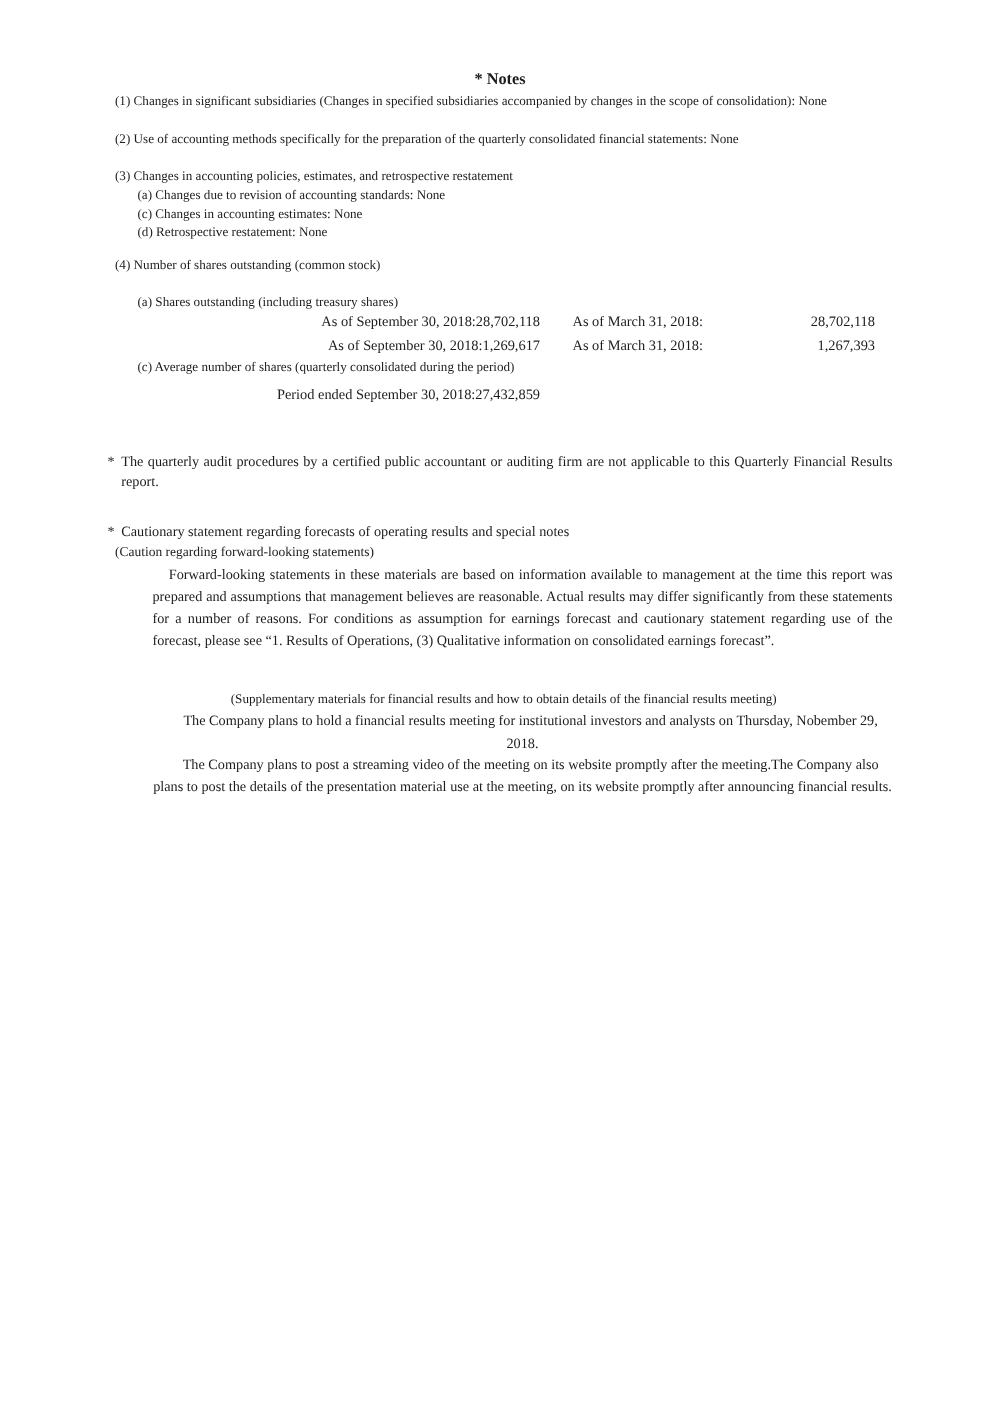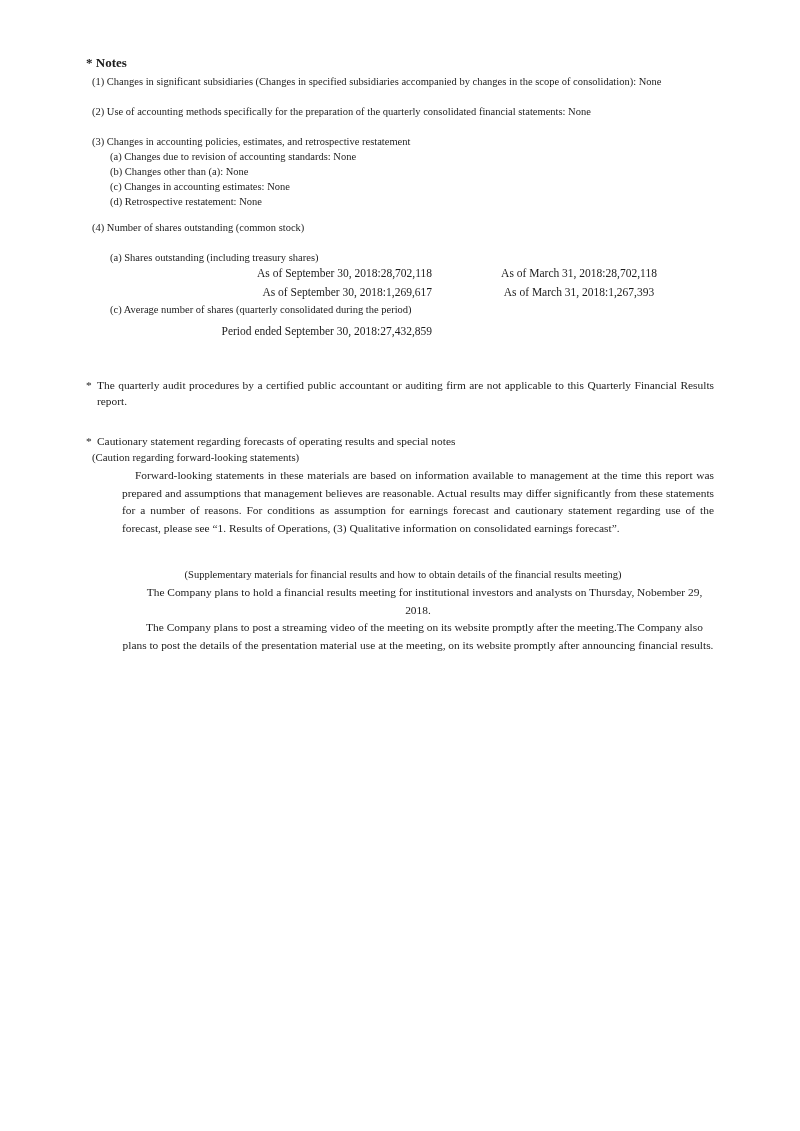--- a/index.html
+++ b/index.html
@@ -6,38 +6,38 @@
   .page{
     position:relative;
     width:800px;height:1131px;
     background:#ffffff;
     color:#1c1c1c;
     font-family:"Liberation Serif","DejaVu Serif",serif;
     box-sizing:border-box;
     padding:55px 86px 0 86px;
     overflow:hidden;
   }
-  .notes-heading{font-size:13px;font-weight:700;line-height:15px;}
+  .notes-heading{font-size:13px;font-weight:700;line-height:15px;text-align:center;}
   .sm{font-size:10.5px;line-height:15px;}
   .indent1{margin-left:6px;}
   .indent2{margin-left:24px;}
   .nowrap{white-space:nowrap;}
   .mt4{margin-top:4px;}
   .mt15{margin-top:15px;}
   .mt11{margin-top:11px;}
   .mt1{margin-top:15px;}
   .mt2{margin-top:2px;}
   .mt3{margin-top:3px;}
   .mt6{margin-top:6px;}
 
   .shares-row{display:flex;font-size:11.5px;line-height:16px;}
   .shares-row .sp{flex:none;width:109px;}
   .shares-row .cell-b{flex:none;width:237px;display:flex;justify-content:flex-end;white-space:nowrap;}
   .shares-row .gap{flex:none;width:26px;}
-  .shares-row .cell-d{flex:none;width:242px;display:flex;justify-content:center;white-space:nowrap;}
+  .shares-row .cell-d{flex:none;width:242px;display:flex;justify-content:space-between;white-space:nowrap;}
 
   .star-para{display:flex;font-size:11.4px;line-height:16px;}
   .star-para .marker{flex:none;width:11px;}
   .star-para .body{flex:1;text-align:justify;}
   .audit{margin-top:38px;}
 
   .cautionary{margin-top:24px;}
   .title-row{display:flex;font-size:11.4px;line-height:16px;}
   .title-row .marker{flex:none;width:11px;}
   .subtitle{font-size:10.8px;line-height:16px;margin-left:6px;}
@@ -55,21 +55,20 @@
 
   <div class="notes-heading">* Notes</div>
 
   <div class="sm indent1 nowrap mt4">(1) Changes in significant subsidiaries (Changes in specified subsidiaries accompanied by changes in the scope of consolidation): None</div>
 
   <div class="sm indent1 nowrap mt15">(2) Use of accounting methods specifically for the preparation of the quarterly consolidated financial statements: None</div>
 
   <div class="mt15">
     <div class="sm indent1 nowrap">(3) Changes in accounting policies, estimates, and retrospective restatement</div>
     <div class="sm indent2 nowrap">(a) Changes due to revision of accounting standards: None</div>
-    <div class="sm indent2 nowrap">(b) Changes other than (a): None</div>
     <div class="sm indent2 nowrap">(c) Changes in accounting estimates: None</div>
     <div class="sm indent2 nowrap">(d) Retrospective restatement: None</div>
   </div>
 
   <div class="mt11">
     <div class="sm indent1 nowrap">(4) Number of shares outstanding (common stock)</div>
 
     <div class="sm indent2 nowrap mt1">(a) Shares outstanding (including treasury shares)</div>
     <div class="shares-row">
       <div class="sp"></div>

